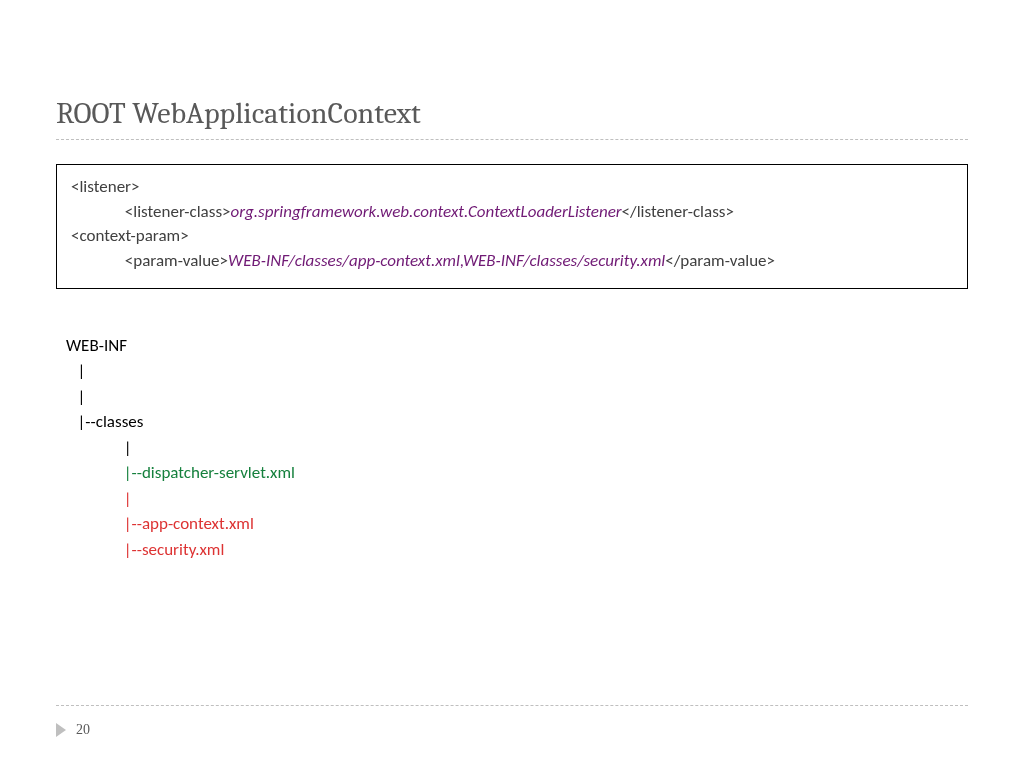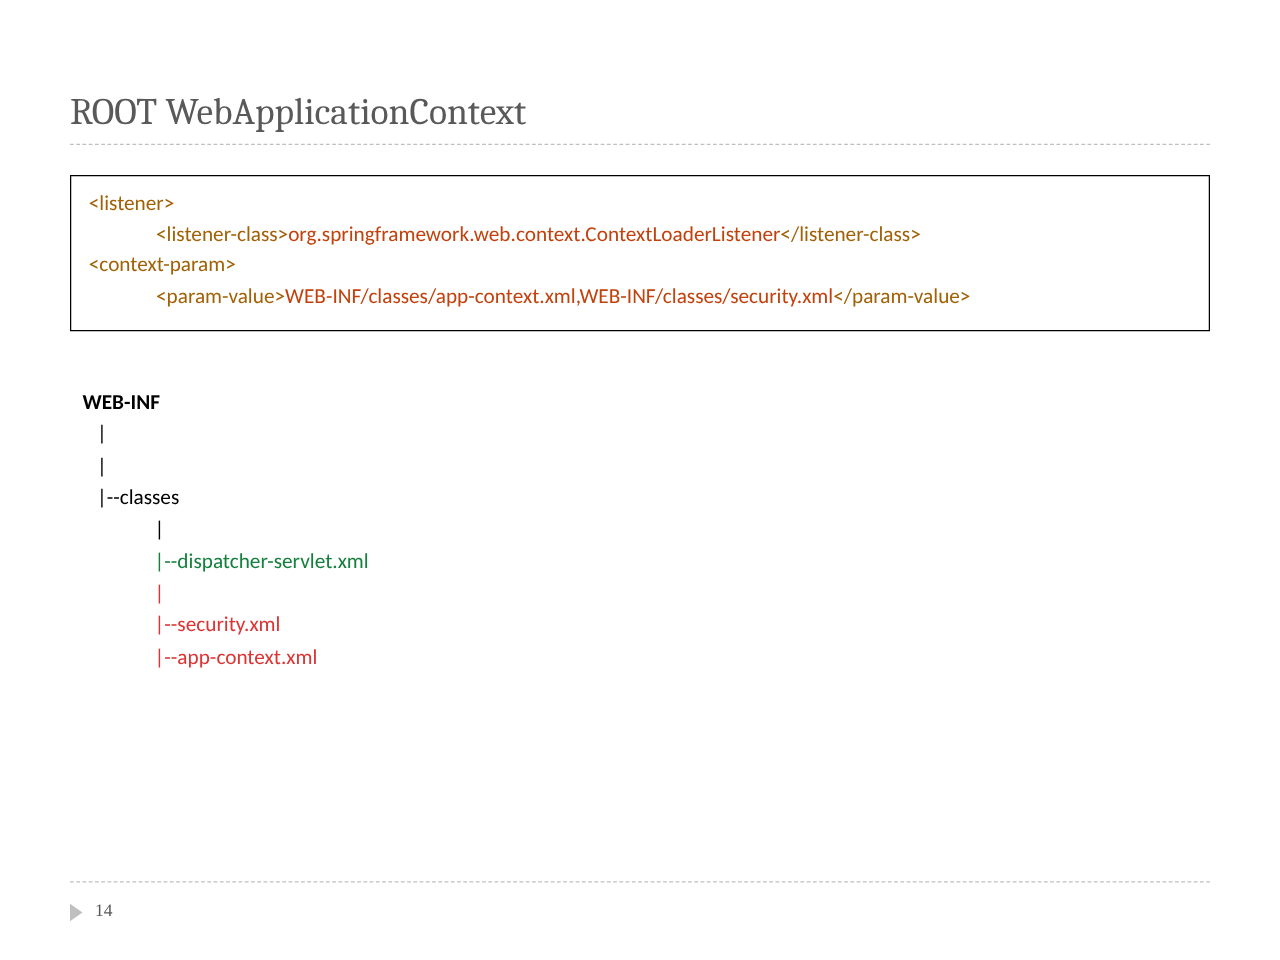--- a/index.html
+++ b/index.html
@@ -6,20 +6,21 @@
   body {
     width: 1024px;
     height: 768px;
     background: #ffffff;
     font-family: "Segoe UI", Calibri, Arial, sans-serif;
     position: relative;
     overflow: hidden;
   }
   .slide {
     padding: 72px 56px 0 56px;
+    margin-top: 24px;
   }
   .title {
     font-size: 30px;
     font-weight: 400;
     color: #595959;
     font-family: Cambria, Georgia, serif;
     margin-bottom: 8px;
   }
   .title-underline {
     border: none;
@@ -29,30 +30,30 @@
   .code-box {
     border: 1.5px solid #000;
     padding: 10px 14px 14px 14px;
     font-size: 17px;
     line-height: 1.45;
     font-family: "Segoe UI", Calibri, Arial, sans-serif;
     color: #2e8b2e;
     margin-bottom: 44px;
   }
   .code-box .line { white-space: pre; }
-  .tag { color: #a16207; }
-  .txt { color: #c2410c; }
+  .tag { color: #404040; }
+  .txt { color: #701a75; font-style: italic; }
   .tree {
     font-size: 17px;
     line-height: 1.5;
     font-family: "Segoe UI", Calibri, Arial, sans-serif;
     margin-left: 10px;
   }
   .tree .row { white-space: pre; }
-  .b { font-weight: 700; color: #000; text-align: right; }
+  .b { font-weight: 400; color: #000; text-align: right; }
   .k { color: #000; }
   .g { color: #15803d; }
   .r { color: #d33; }
   .footer-line {
     position: absolute;
     bottom: 62px;
     left: 56px;
     right: 56px;
     border: none;
     border-top: 1px dashed #bfbfbf;
@@ -92,22 +93,22 @@
   </div>
 
   <div class="tree">
     <div class="row"><span class="b">WEB-INF</span></div>
     <div class="row">   <span class="k">|</span></div>
     <div class="row">   <span class="k">|</span></div>
     <div class="row">   <span class="k">|--classes</span></div>
     <div class="row">               <span class="k">|</span></div>
     <div class="row">               <span class="g">|--dispatcher-servlet.xml</span></div>
     <div class="row">               <span class="r">|</span></div>
+    <div class="row">               <span class="r">|--app-context.xml</span></div>
     <div class="row">               <span class="r">|--security.xml</span></div>
-    <div class="row">               <span class="r">|--app-context.xml</span></div>
   </div>
 </div>
 
 <hr class="footer-line">
 <div class="page-footer">
   <div class="arrow"></div>
-  <span class="page-num">14</span>
+  <span class="page-num">20</span>
 </div>
 
 </body></html>

